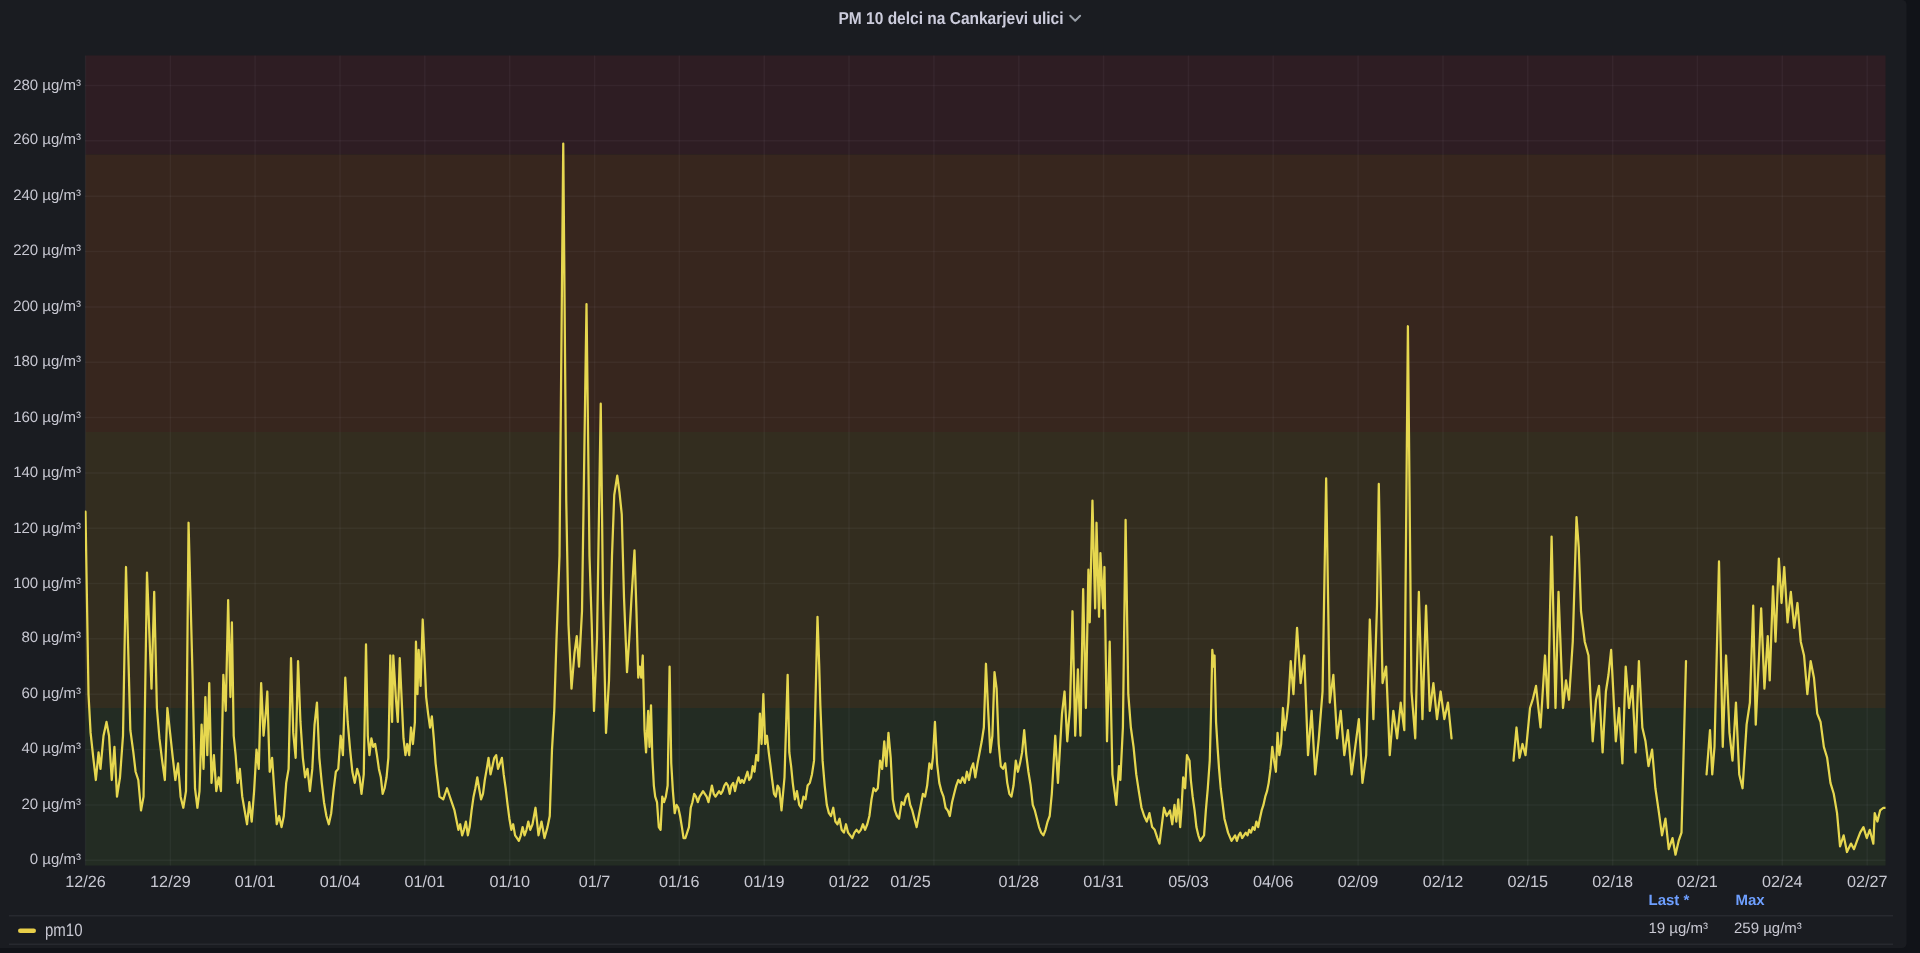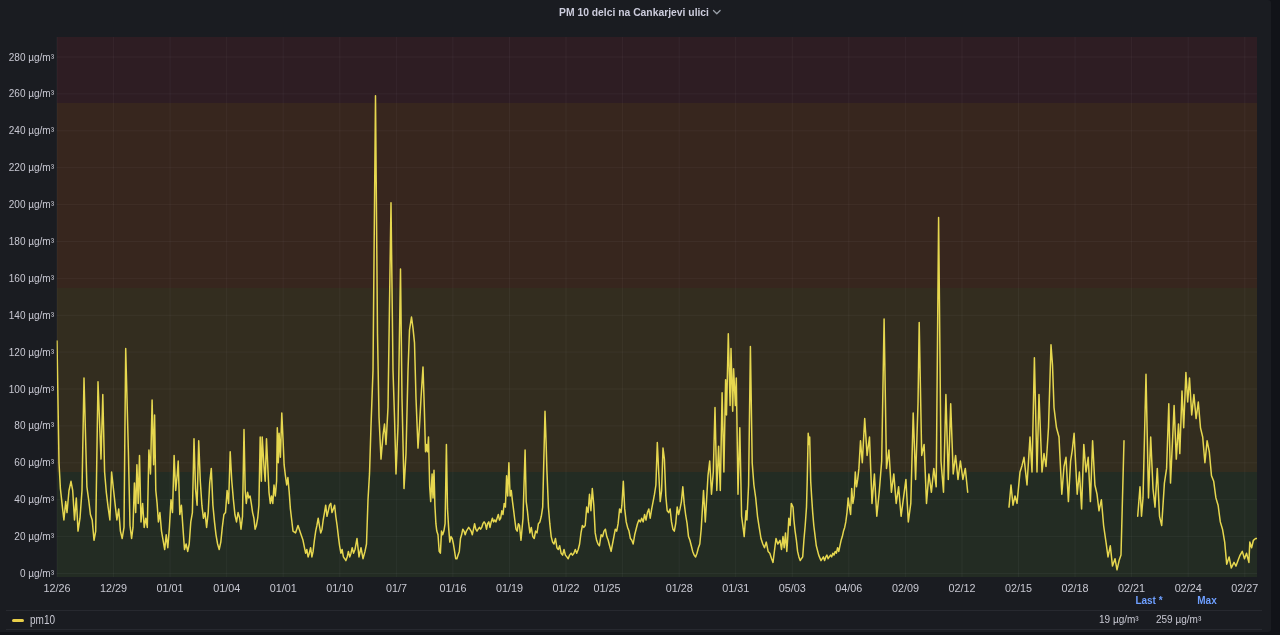--- a/index.html
+++ b/index.html
@@ -9,21 +9,21 @@
   .band { position:absolute; left:56.5px; width:1200.5px; }
   .yl { position:absolute; right:1217px; width:100px; text-align:right;
     font-size:10px; color:#c8c8d2; line-height:13px; }
   .xl { position:absolute; top:581.5px; width:56px; text-align:center;
     font-size:10.8px; color:#c8c8d2; }
   #legend-swatch { position:absolute; left:12px; top:619px; width:12px;
     height:3px; border-radius:2px; background:#e8ce49; }
   .lgrow { position:absolute; left:6px; width:1256px; height:0;
     border-top:1px solid rgba(204,204,220,0.08); }
   .hdr { position:absolute; top:595px; font-size:10px; font-weight:bold;
-    color:#6e9fff; text-align:center; }
+    color:#6e9fff; text-align:left; }
   .val { position:absolute; top:614px; font-size:10px; color:#c8c8d2;
     text-align:left; }
 </style></head>
 <body>
 <div id="panel">
   <svg width="1280" height="28" style="position:absolute;left:0;top:0">
     <text x="634" y="16" text-anchor="middle" textLength="150" lengthAdjust="spacingAndGlyphs" font-family="Liberation Sans, sans-serif" font-size="11.5" font-weight="bold" fill="#ccccdc">PM 10 delci na Cankarjevi ulici</text>
     <path d="M713.5 10.5 L716.8 13.8 L720.1 10.5" stroke="#9aa0a9" stroke-width="1.3" fill="none" stroke-linecap="round" stroke-linejoin="round"></path>
   </svg>
   <div class="band" style="top:37.0px;height:66.1px;background:#2e1d23"></div>

